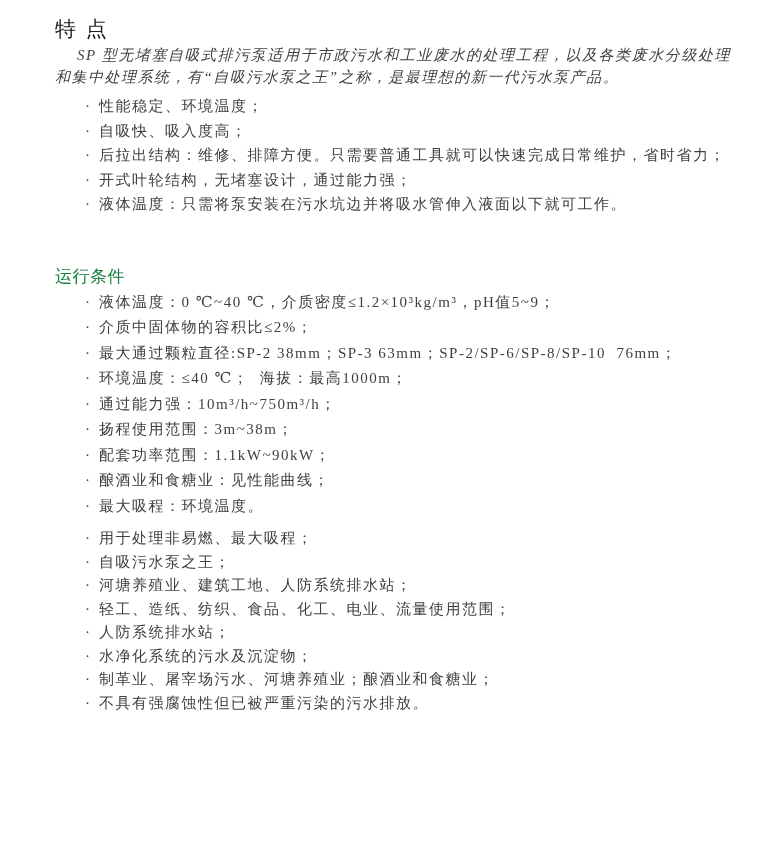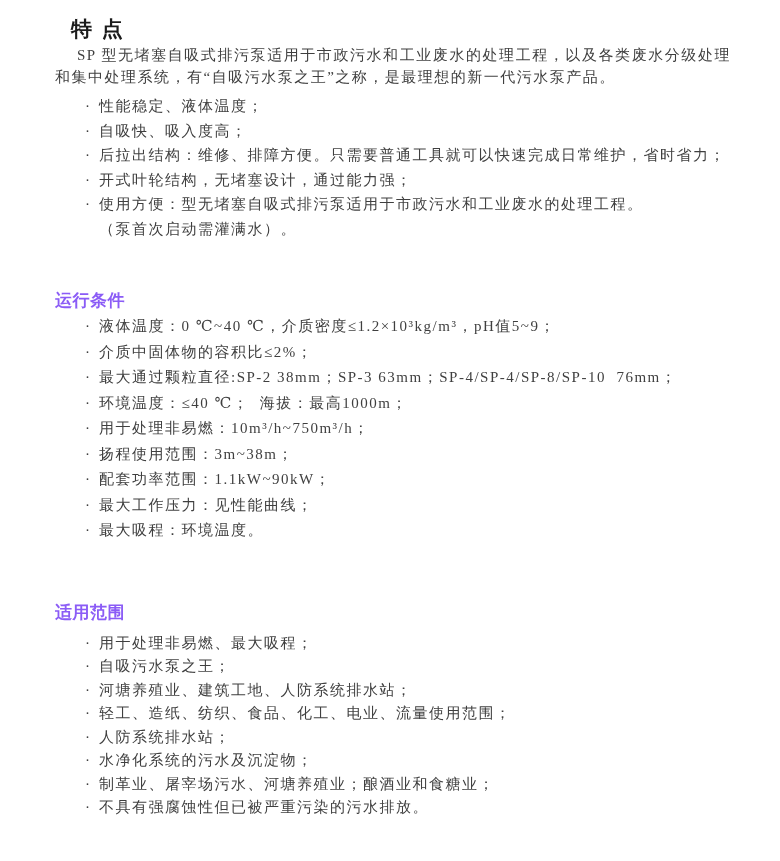--- a/index.html
+++ b/index.html
@@ -13,45 +13,45 @@
     overflow: hidden;
     font-family: "Liberation Serif", "DejaVu Serif", serif;
     color: #3f3f3f;
   }
   .content {
     padding: 16px 48px 0 55px;
   }
   h1.doc-title {
     font-family: "Liberation Sans", "DejaVu Sans", sans-serif;
     font-size: 21px;
-    font-weight: bold;
+    font-weight: normal;
     color: #1b1b1b;
     line-height: 26px;
     letter-spacing: 2px;
     white-space: pre-wrap;
-    margin-left: 16px;
   }
   h2.sec-title {
     font-family: "Liberation Sans", "DejaVu Sans", sans-serif;
     font-size: 17px;
-    font-weight: bold;
-    color: #8b5cf6;
+    font-weight: normal;
+    color: #15803d;
     line-height: 22px;
     letter-spacing: 0.5px;
     white-space: pre-wrap;
   }
   p.intro {
     margin-top: 2px;
     width: 676px;
     font-size: 15px;
     letter-spacing: 1.5px;
     line-height: 22px;
     text-indent: 22px;
     text-align: justify;
     white-space: pre-wrap;
+    font-style: italic;
   }
   ul.blist {
     list-style: none;
     margin-left: 30px;
   }
   ul.blist li {
     display: flex;
     align-items: baseline;
     font-size: 15px;
     letter-spacing: 1.5px;
@@ -86,84 +86,82 @@
 <div class="page">
   <div class="content">
 
     <h1 class="doc-title" id="features-title">特 点</h1>
 
     <p class="intro">SP 型无堵塞自吸式排污泵适用于市政污水和工业废水的处理工程，以及各类废水分级处理和集中处理系统，有“自吸污水泵之王”之称，是最理想的新一代污水泵产品。</p>
 
     <ul class="blist" id="features-list">
       <li>
         <span class="dot">·</span>
-        <span class="txt">性能稳定、液体温度；</span>
+        <span class="txt">性能稳定、环境温度；</span>
       </li>
       <li>
         <span class="dot">·</span>
         <span class="txt">自吸快、吸入度高；</span>
       </li>
       <li>
         <span class="dot">·</span>
         <span class="txt">后拉出结构：维修、排障方便。只需要普通工具就可以快速完成日常维护，省时省力；</span>
       </li>
       <li>
         <span class="dot">·</span>
         <span class="txt">开式叶轮结构，无堵塞设计，通过能力强；</span>
       </li>
       <li>
         <span class="dot">·</span>
-        <span class="txt">使用方便：型无堵塞自吸式排污泵适用于市政污水和工业废水的处理工程。</span>
+        <span class="txt">液体温度：只需将泵安装在污水坑边并将吸水管伸入液面以下就可工作。</span>
       </li>
     </ul>
 
-    <div class="note">（泵首次启动需灌满水）。</div>
 
     <h2 class="sec-title" id="operating-title">运行条件</h2>
 
     <ul class="blist" id="operating-list">
       <li>
         <span class="dot">·</span>
         <span class="txt">液体温度：0 ℃~40 ℃，介质密度≤1.2×10³kg/m³，pH值5~9；</span>
       </li>
       <li>
         <span class="dot">·</span>
         <span class="txt">介质中固体物的容积比≤2%；</span>
       </li>
       <li>
         <span class="dot">·</span>
-        <span class="txt">最大通过颗粒直径:SP-2 38mm；SP-3 63mm；SP-4/SP-4/SP-8/SP-10  76mm；</span>
+        <span class="txt">最大通过颗粒直径:SP-2 38mm；SP-3 63mm；SP-2/SP-6/SP-8/SP-10  76mm；</span>
       </li>
       <li>
         <span class="dot">·</span>
         <span class="txt">环境温度：≤40 ℃；  海拔：最高1000m；</span>
       </li>
       <li>
         <span class="dot">·</span>
-        <span class="txt">用于处理非易燃：10m³/h~750m³/h；</span>
+        <span class="txt">通过能力强：10m³/h~750m³/h；</span>
       </li>
       <li>
         <span class="dot">·</span>
         <span class="txt">扬程使用范围：3m~38m；</span>
       </li>
       <li>
         <span class="dot">·</span>
         <span class="txt">配套功率范围：1.1kW~90kW；</span>
       </li>
       <li>
         <span class="dot">·</span>
-        <span class="txt">最大工作压力：见性能曲线；</span>
+        <span class="txt">酿酒业和食糖业：见性能曲线；</span>
       </li>
       <li>
         <span class="dot">·</span>
         <span class="txt">最大吸程：环境温度。</span>
       </li>
     </ul>
 
-    <h2 class="sec-title" id="application-title">适用范围</h2>
 
     <ul class="blist" id="application-list">
       <li>
         <span class="dot">·</span>
         <span class="txt">用于处理非易燃、最大吸程；</span>
       </li>
       <li>
         <span class="dot">·</span>
         <span class="txt">自吸污水泵之王；</span>
       </li>

